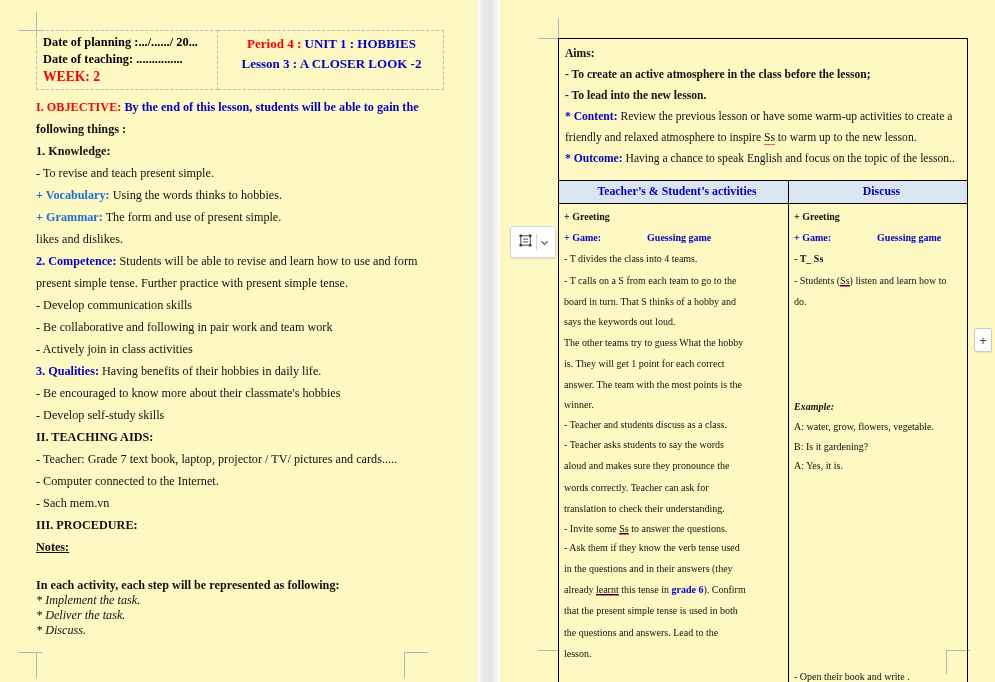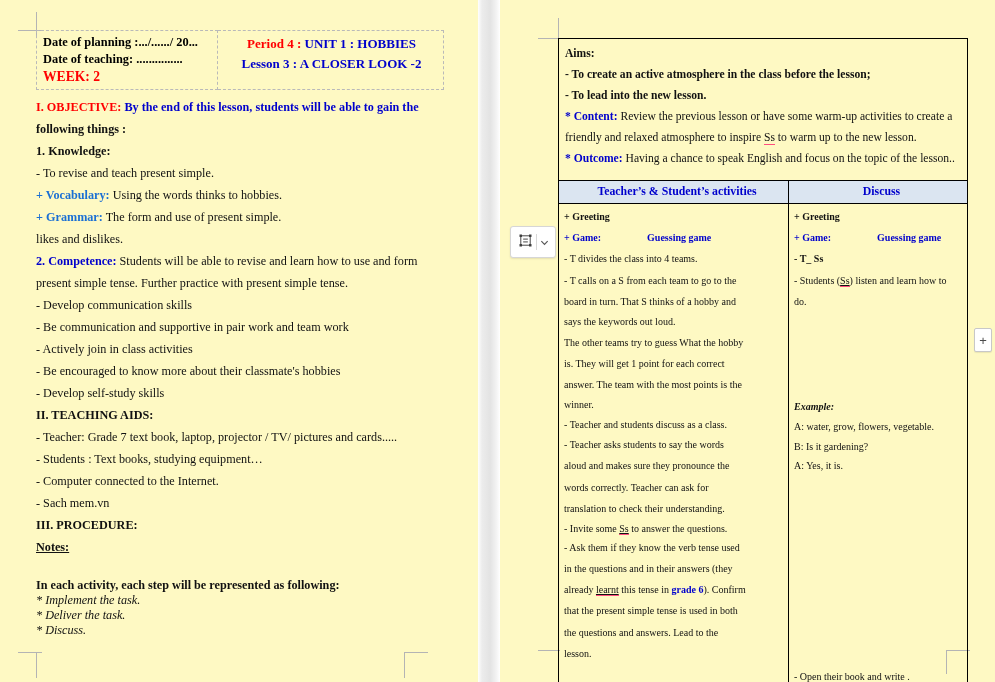--- a/index.html
+++ b/index.html
@@ -138,29 +138,31 @@
     <div class="l-line">
       <span class="b teal">+ Grammar:</span><span> The form and use of present simple.</span>
     </div>
     <div class="l-line">likes and dislikes.</div>
 
     <div class="l-line">
       <span class="b blue">2. Competence:</span><span> Students will be able to revise and learn how to use and form</span>
     </div>
     <div class="l-line">present simple tense. Further practice with present simple tense.</div>
     <div class="l-line">- Develop communication skills</div>
-    <div class="l-line">- Be communication and supportive in pair work and team work</div>
+    <div class="l-line">- Be collaborative and following in pair work and team work</div>
     <div class="l-line">- Actively join in class activities</div>
 
+    <div class="l-line">
+      <span class="b blue">3. Qualities:</span><span> Having benefits of their hobbies in daily life.</span>
+    </div>
     <div class="l-line">- Be encouraged to know more about their classmate's hobbies</div>
     <div class="l-line">- Develop self-study skills</div>
 
     <div class="l-line b red">II. TEACHING AIDS:</div>
     <div class="l-line">- Teacher: Grade 7 text book, laptop, projector / TV/ pictures and cards.....</div>
-    <div class="l-line">- Students : Text books, studying equipment…</div>
     <div class="l-line">- Computer connected to the Internet.</div>
     <div class="l-line">- Sach mem.vn</div>
 
     <div class="l-line b red">III. PROCEDURE:</div>
     <div class="l-line b blue u">Notes:</div>
     <div class="l-line tight b blue" style="margin-top:20px;">In each activity, each step will be represented as following:</div>
     <div class="l-line tight it blue">* Implement the task.</div>
     <div class="l-line tight it blue">* Deliver the task.</div>
     <div class="l-line tight it blue">* Discuss.</div>
 

